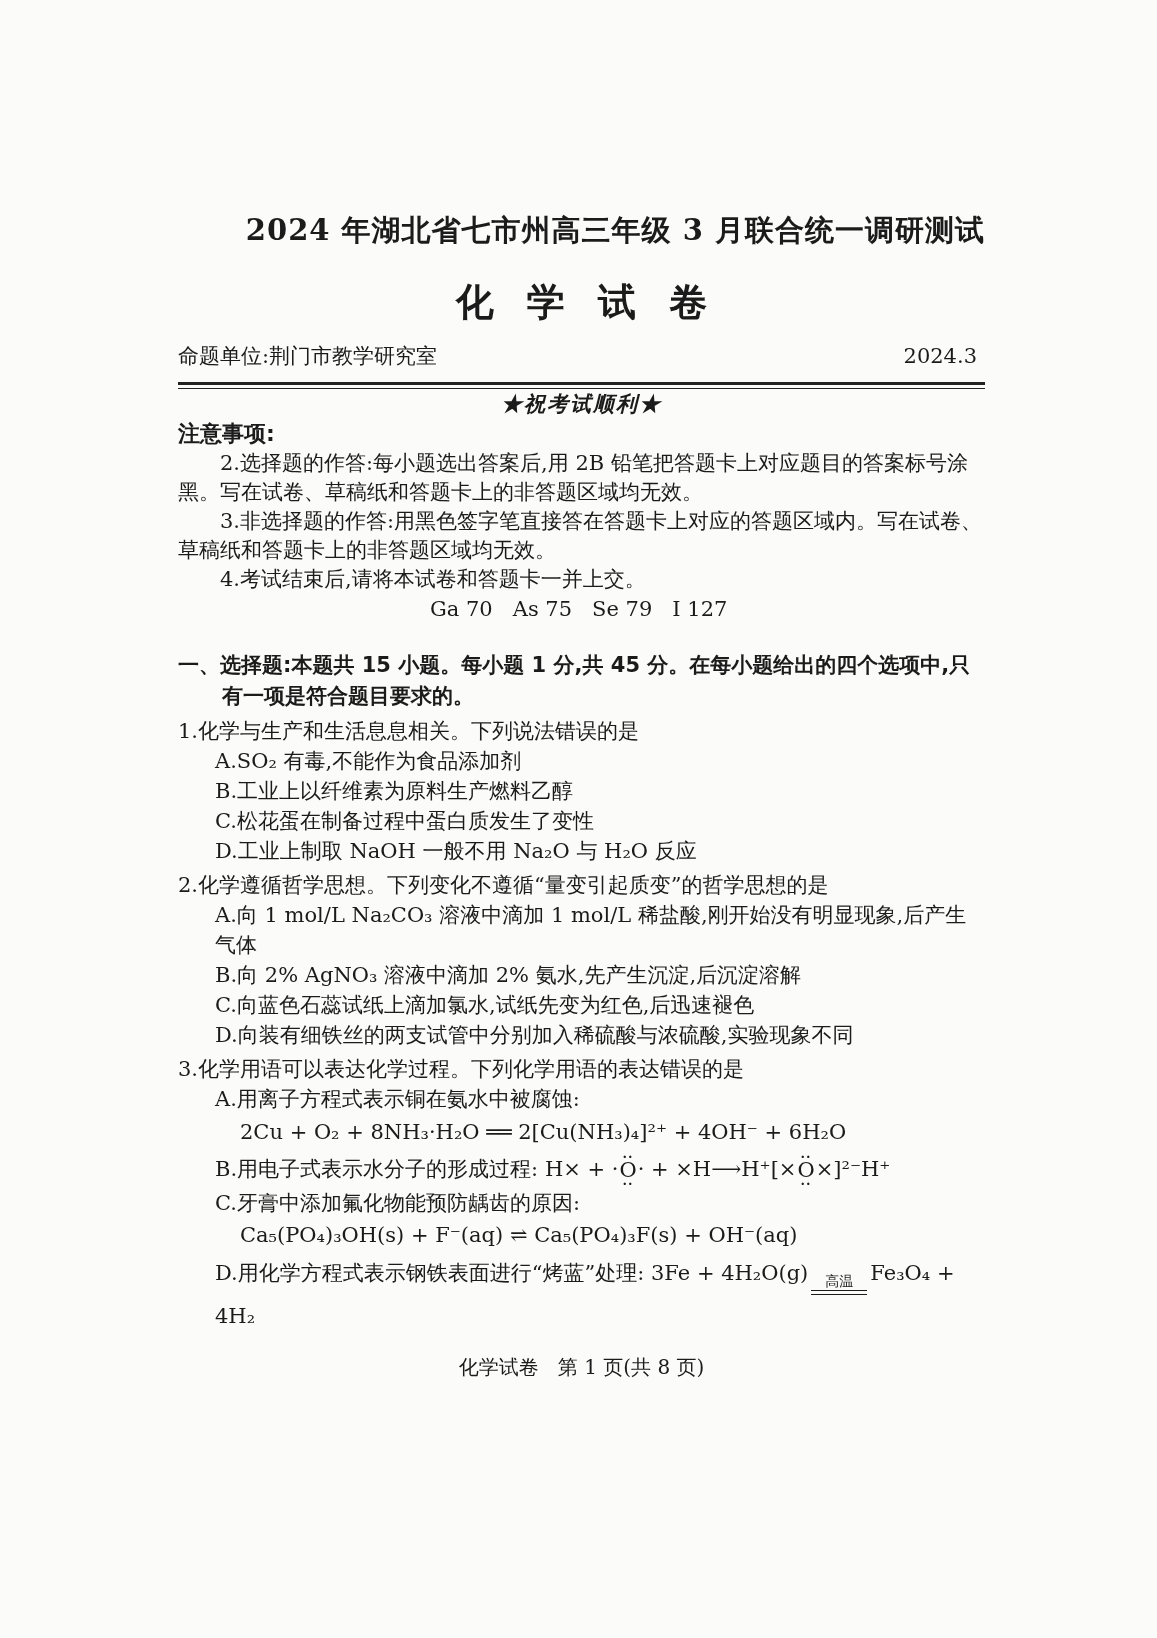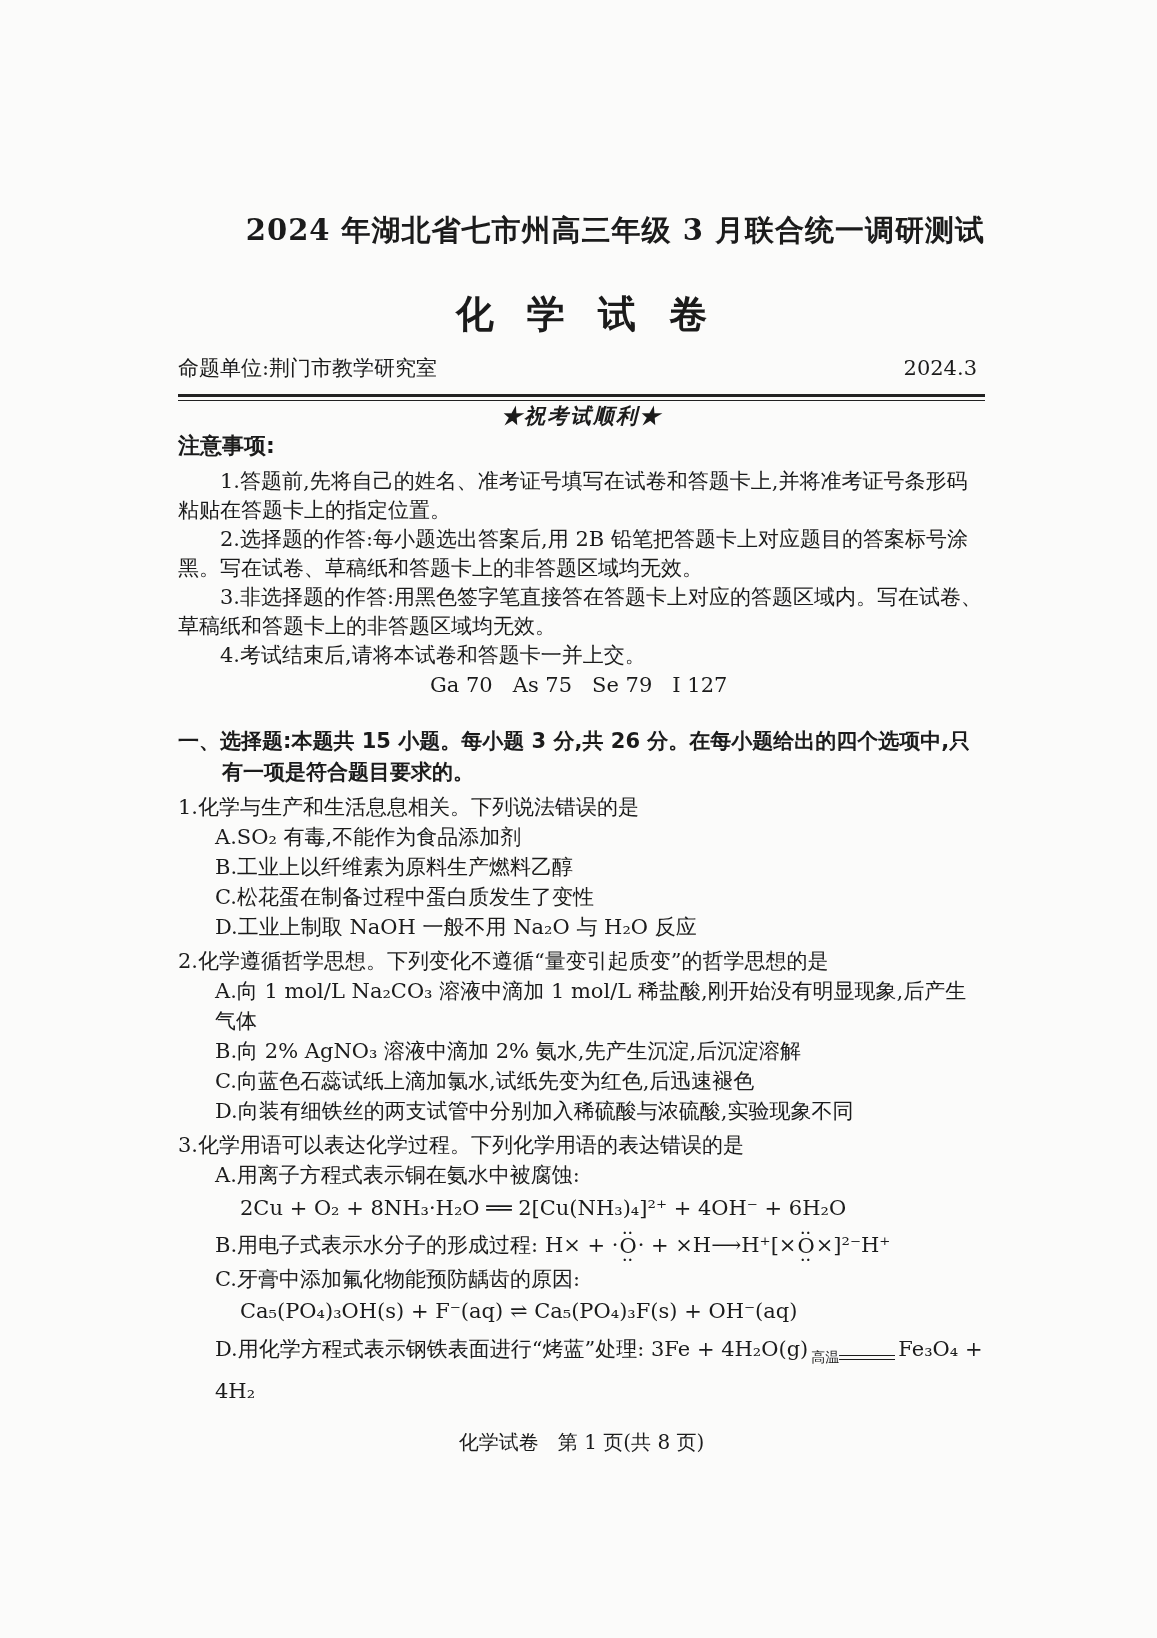--- a/index.html
+++ b/index.html
@@ -13,21 +13,21 @@
     position:relative;
   }
   .page { width:807px; margin-left:178px; padding-top:210px; }
 
   .title1 {
     font-family:"DejaVu Serif","Liberation Serif",serif;
     font-weight:bold; font-size:29px; line-height:40px;
     text-align:right; letter-spacing:1px;
   }
   .title2 {
-    margin-top:40px;
+    margin-top:28px;
     font-family:"DejaVu Serif","Liberation Serif",serif;
     font-weight:bold; font-size:38px; line-height:48px;
     text-align:center; letter-spacing:10px; text-indent:10px;
   }
   .issuer-row {
     margin-top:16px;
     display:flex; justify-content:space-between; align-items:flex-end;
     font-size:21px; line-height:28px;
   }
   .issuer-row .date { padding-right:8px; }
@@ -78,21 +78,21 @@
   
   .edot {
     display:inline-flex; flex-direction:column; align-items:center;
     vertical-align:middle; line-height:1; margin:0 1px;
   }
   .edot .dt { font-size:13px; line-height:6px; letter-spacing:1px; font-weight:bold; }
   .edot .oc { font-size:21px; line-height:21px; }
 
   
   .cond-eq {
-    display:inline-flex; flex-direction:row; align-items:center;
+    display:inline-flex; flex-direction:column; align-items:center;
     vertical-align:-6px; margin:0 3px;
   }
   .cond-eq .cond { font-size:14px; line-height:17px; }
   .cond-eq .bar {
     width:56px; height:3px;
     border-top:1.5px solid #1b1b1b; border-bottom:1.5px solid #1b1b1b;
   }
 
   .footer {
     margin-top:16px; text-align:center; font-size:20px; line-height:28px;
@@ -110,28 +110,27 @@
   <div class="issuer-row">
     <span class="issuer">命题单位:荆门市教学研究室</span>
     <span class="date">2024.3</span>
   </div>
 
   <div class="double-rule"></div>
 
   <div class="wish">★祝考试顺利★</div>
 
   <div class="notice-title">注意事项:</div>
-  <p class="notice first">1.答题前,先将自己的姓名、准考证号填写在试卷和答题卡上,并将准考证号条形码粘贴在答题卡上的指定位置。</p>
   <p class="notice">2.选择题的作答:每小题选出答案后,用 2B 铅笔把答题卡上对应题目的答案标号涂黑。写在试卷、草稿纸和答题卡上的非答题区域均无效。</p>
   <p class="notice">3.非选择题的作答:用黑色签字笔直接答在答题卡上对应的答题区域内。写在试卷、草稿纸和答题卡上的非答题区域均无效。</p>
   <p class="notice">4.考试结束后,请将本试卷和答题卡一并上交。</p>
 
   <div class="atomic atomic2">Ga 70   As 75   Se 79   I 127</div>
 
-  <div class="section-title">一、选择题:本题共 15 小题。每小题 3 分,共 26 分。在每小题给出的四个选项中,只有一项是符合题目要求的。</div>
+  <div class="section-title">一、选择题:本题共 15 小题。每小题 1 分,共 45 分。在每小题给出的四个选项中,只有一项是符合题目要求的。</div>
 
   <div class="question">
     <div class="q-stem">1.化学与生产和生活息息相关。下列说法错误的是</div>
     <div class="q-option">A.SO₂ 有毒,不能作为食品添加剂</div>
     <div class="q-option">B.工业上以纤维素为原料生产燃料乙醇</div>
     <div class="q-option">C.松花蛋在制备过程中蛋白质发生了变性</div>
     <div class="q-option">D.工业上制取 NaOH 一般不用 Na₂O 与 H₂O 反应</div>
   </div>
 
   <div class="question">

